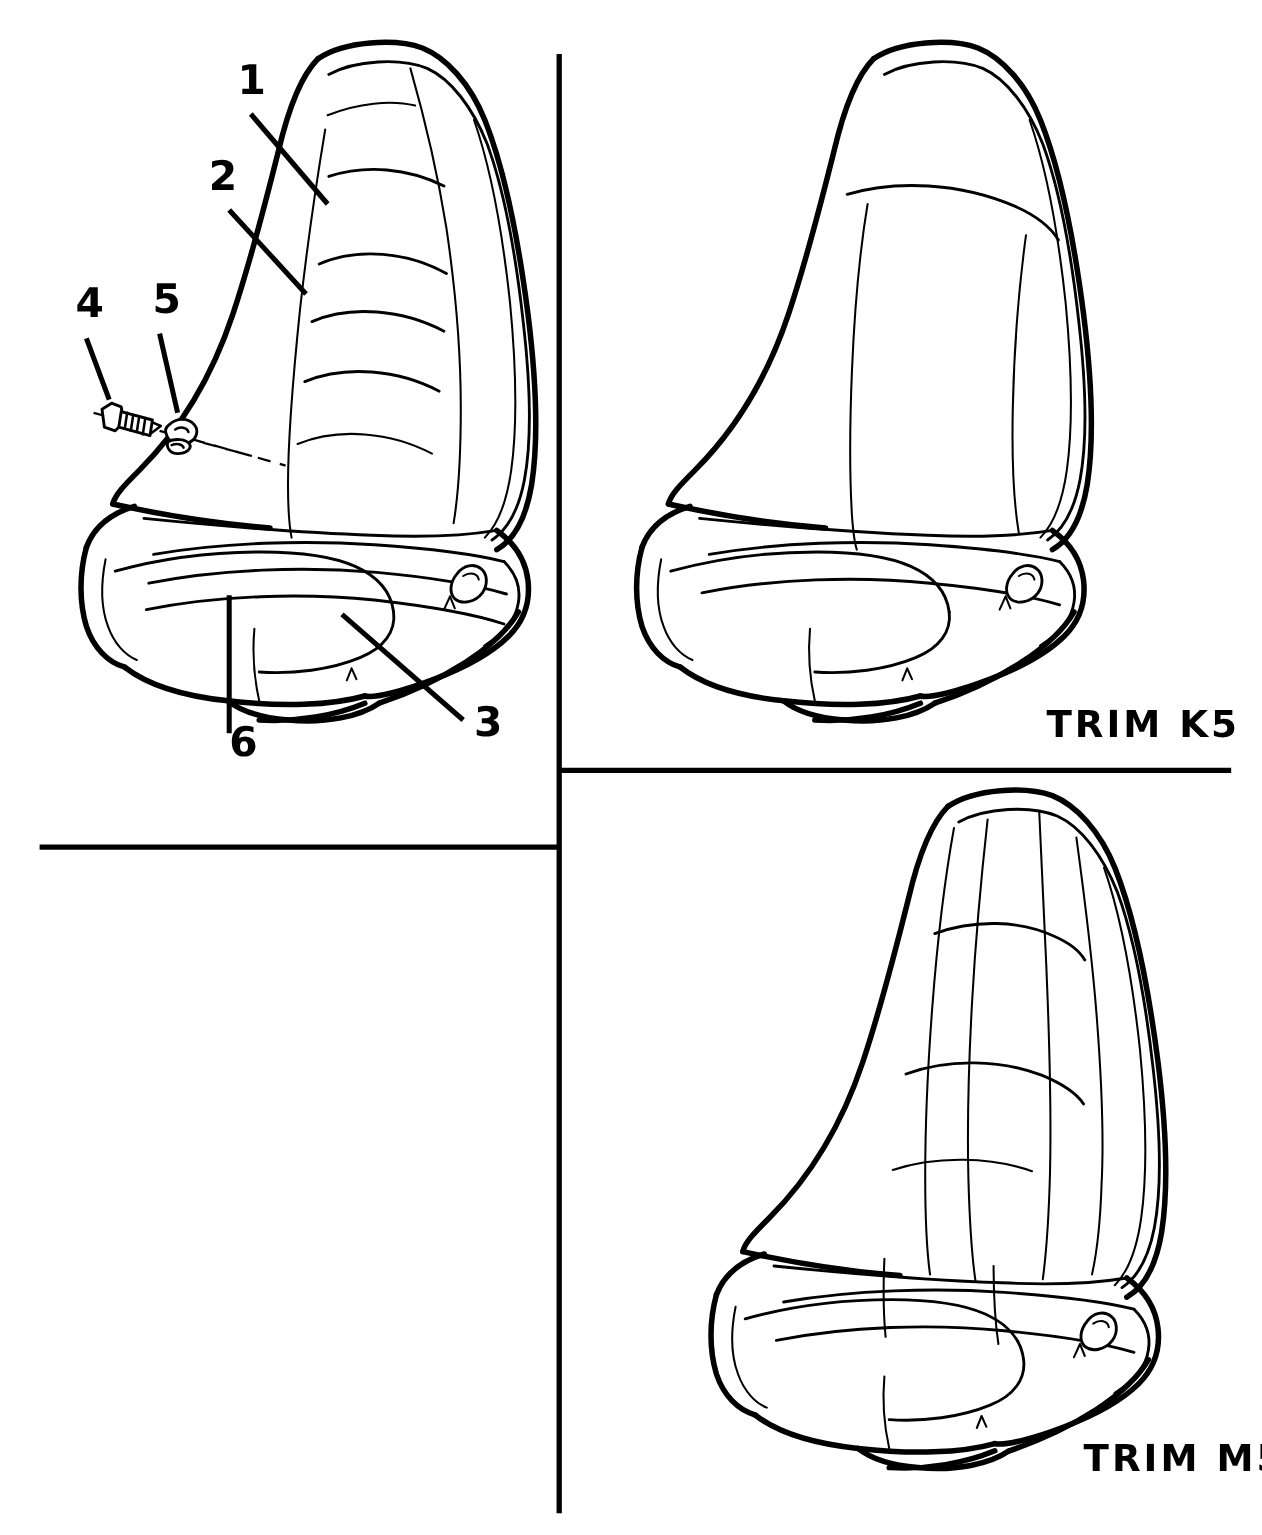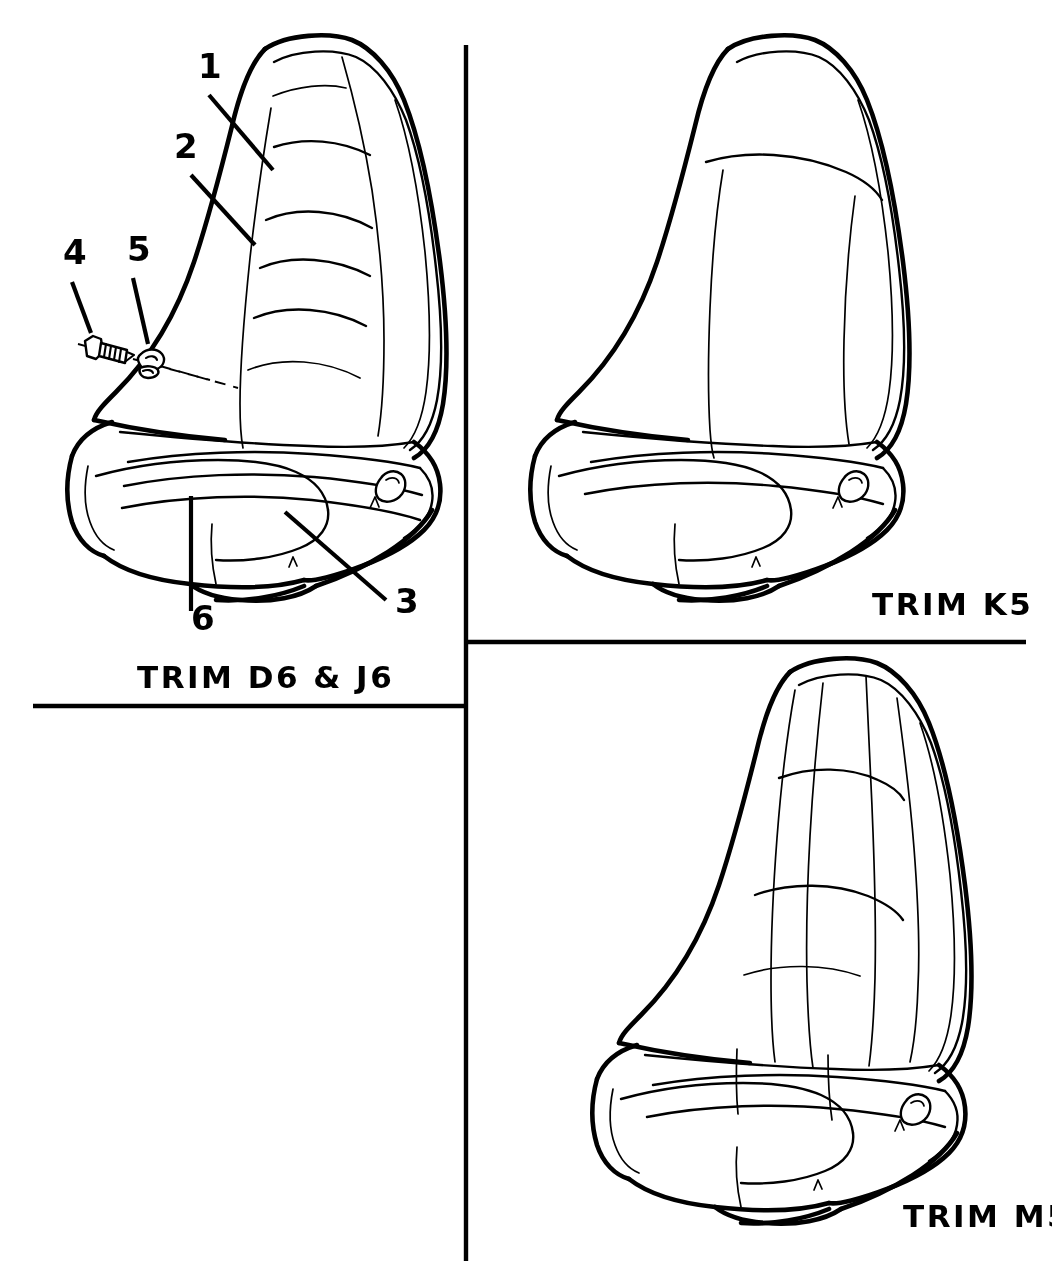--- a/index.html
+++ b/index.html
@@ -382,17 +382,16 @@
       <text class="callout-num" x="198" y="78">1</text>
       <text class="callout-num" x="174" y="158">2</text>
       <text class="callout-num" x="63" y="264">4</text>
       <text class="callout-num" x="127" y="261">5</text>
       <text class="callout-num" x="395" y="613">3</text>
       <text class="callout-num" x="191" y="630">6</text>
     </g>
 
   </svg>
 
-  <div class="trim-label" id="trim-label-d6j6">TRIM  D6  &amp;  J6</div>
   <div class="trim-label" id="trim-label-k5">TRIM  K5</div>
   <div class="trim-label" id="trim-label-m5">TRIM  M5</div>
 
 </div>
 
 </body></html>

